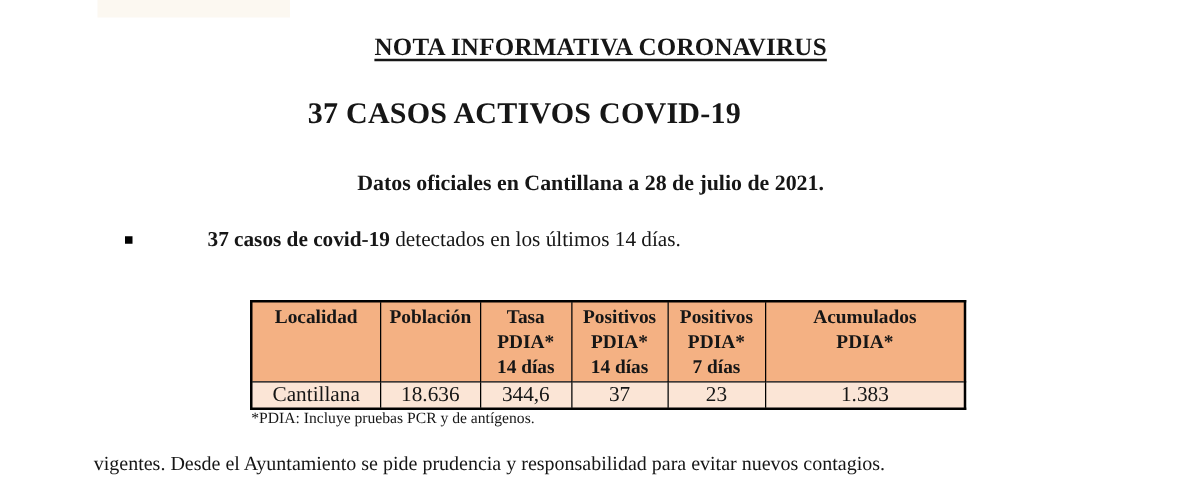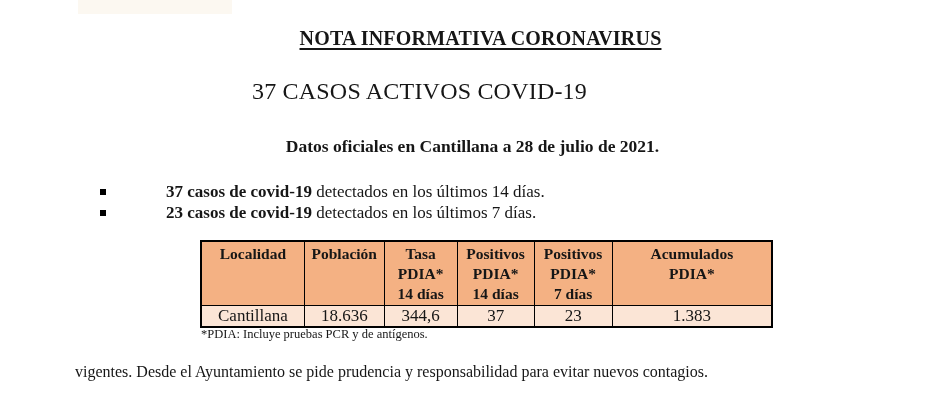--- a/index.html
+++ b/index.html
@@ -13,21 +13,21 @@
     position: absolute; left: 78px; top: 0; width: 154px; height: 14px;
     background: #fcf8f1;
   }
   .note-title {
     position: absolute; top: 27px; left: 0; width: 945px; margin: 0;
     text-align: center; font-size: 20px; font-weight: bold; letter-spacing: 0.2px;
     text-decoration: underline; text-decoration-thickness: 2px; text-underline-offset: 3px; padding-left: 16px;
   }
   .headline {
     position: absolute; top: 78px; left: 0; width: 839px; margin: 0;
-    text-align: center; font-size: 24px; font-weight: normal; letter-spacing: 0.2px;
+    text-align: center; font-size: 24px; font-weight: bold; letter-spacing: 0.2px;
   }
   .date-line {
     position: absolute; top: 136px; left: 0; width: 945px; margin: 0;
     text-align: center; font-size: 17.5px; font-weight: bold;
   }
   .bullet-list {
     position: absolute; left: 100px; top: 181px; margin: 0; padding: 0;
     list-style: none; font-size: 17px;
   }
   .bullet-item { display: flex; align-items: flex-start; line-height: 21px; }
@@ -71,24 +71,20 @@
 
   <h2 class="headline">37 CASOS ACTIVOS COVID-19</h2>
 
   <p class="date-line">Datos oficiales en Cantillana a 28 de julio de 2021.</p>
 
   <ul class="bullet-list">
     <li class="bullet-item">
       <span class="bullet-marker"></span>
       <span class="bullet-text"><b>37 casos de covid-19</b><span> detectados en los últimos 14 días.</span></span>
     </li>
-    <li class="bullet-item">
-      <span class="bullet-marker"></span>
-      <span class="bullet-text"><b>23 casos de covid-19</b><span> detectados en los últimos 7 días.</span></span>
-    </li>
   </ul>
 
   <table class="data-table">
     <colgroup>
       <col style="width:85px">
         <col style="width:77px">
         <col style="width:73px">
       <col style="width:77px">
         <col style="width:78px">
         <col style="width:160px">

